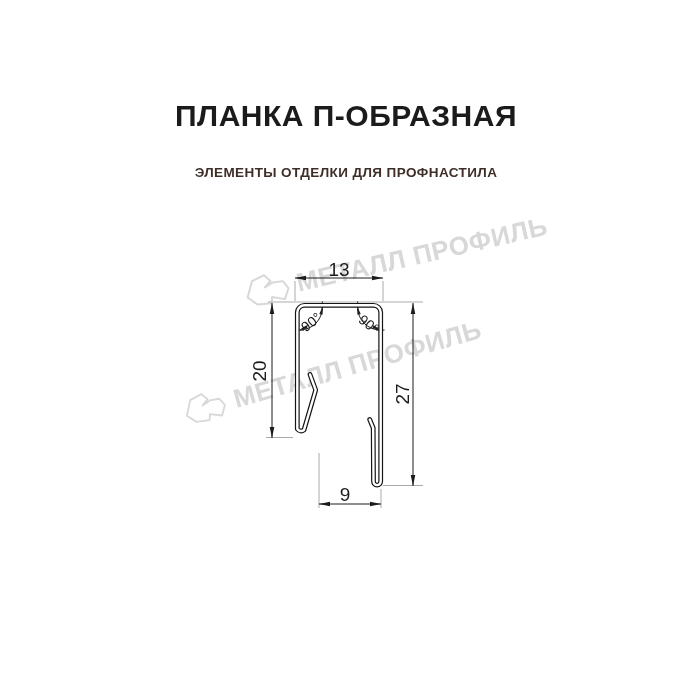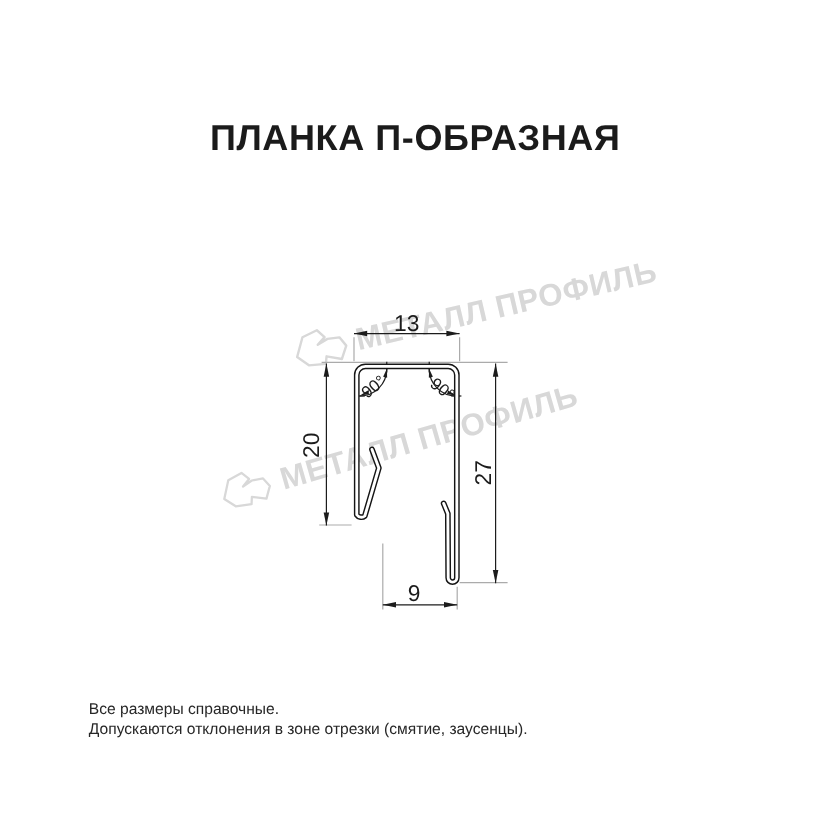--- a/index.html
+++ b/index.html
@@ -38,20 +38,21 @@
   }
 </style>
 </head>
 <body>
 
 <div class="canvas">
 
   <div class="title">
     <div>ПЛАНКА П-ОБРАЗНАЯ</div>
   </div>
+  <div class="subtitle">ЭЛЕМЕНТЫ ОТДЕЛКИ ДЛЯ ПРОФНАСТИЛА</div>
 
   <div class="wm wm1">
     <svg width="46" height="34" viewBox="0 0 46 34">
       <path d="M2,20 L10,5 L23,2 L28,9 L21,14 L30,11 L40,12 L44,20 L38,30 L26,25 L24,31 L10,29 Z" fill="none" stroke="#d8d8d8" stroke-width="2" stroke-linejoin="round"></path>
     </svg>
     <span class="wm-text">МЕТАЛЛ ПРОФИЛЬ</span>
   </div>
 
   <div class="wm wm2">
     <svg width="46" height="32" viewBox="0 0 46 34">
@@ -118,18 +119,14 @@
     </g>
 
     <text class="dim-text" x="339" y="275.5" text-anchor="middle">13</text>
     <text class="dim-text" transform="translate(265.5,371) rotate(-90)" text-anchor="middle">20</text>
     <text class="dim-text" transform="translate(409,394) rotate(-90)" text-anchor="middle">27</text>
     <text class="dim-text" x="345" y="501" text-anchor="middle">9</text>
     <text class="ang-text" transform="translate(311,322) rotate(-38)" y="5" text-anchor="middle">90°</text>
     <text class="ang-text" transform="translate(369,324) rotate(38)" y="5" text-anchor="middle">90°</text>
   </svg>
 
-  <div class="footer">
-    <div>Все размеры справочные.</div>
-    <div>Допускаются отклонения в зоне отрезки (смятие, заусенцы).</div>
-  </div>
 
 </div>
 
 </body></html>

